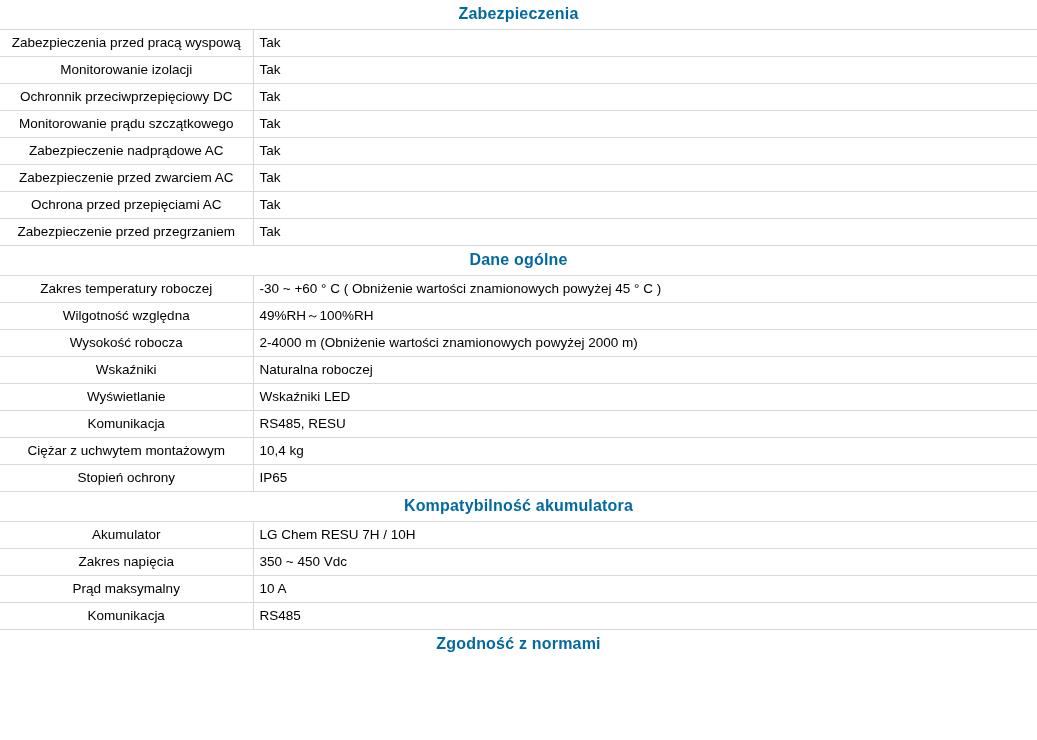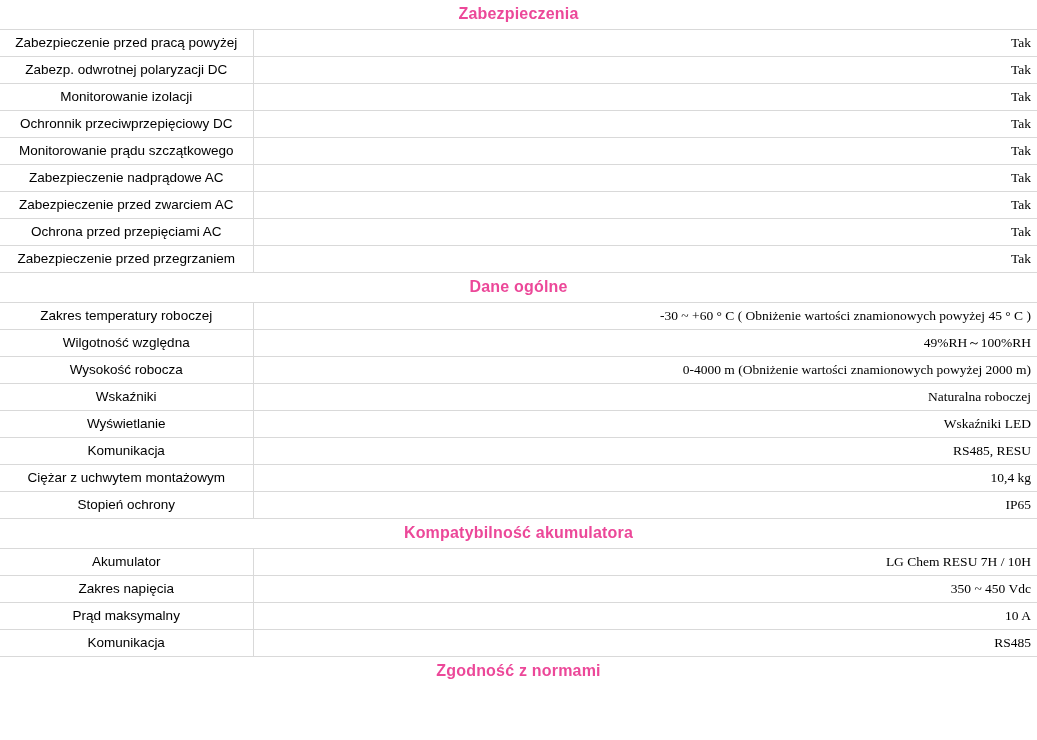--- a/index.html
+++ b/index.html
@@ -19,21 +19,21 @@
   table.spec {
     width: 1037px;
     border-collapse: collapse;
     table-layout: fixed;
   }
   table.spec col.c1 { width: 253px; }
   table.spec col.c2 { width: 784px; }
 
   tr.section-row td {
     text-align: center;
-    color: #ec4899;
+    color: #0369a1;
     font-weight: bold;
     font-size: 16px;
     padding: 5px 4px 6px 4px;
     border: none;
     background: #ffffff;
     letter-spacing: 0.2px;
   }
   tr.data-row td {
     border-top: 1px solid #d9d9d9;
     border-bottom: 1px solid #d9d9d9;
@@ -41,44 +41,39 @@
     color: #000000;
     padding: 5px 6px;
     height: 25px;
     line-height: 16px;
   }
   tr.data-row td.label {
     text-align: center;
     border-right: 1px solid #d9d9d9;
   }
   tr.data-row td.value {
-    text-align: right;
-    font-family: Liberation Serif, serif;
+    text-align: left;
   }
   tr.data-row:first-of-type td { }
 </style>
 </head>
 <body>
 
 <div class="sheet">
   <table class="spec">
     <colgroup>
         <col class="c1">
         <col class="c2">
       </colgroup>
     <tbody>
         <tr class="section-row">
           <td colspan="2">Zabezpieczenia</td>
         </tr>
         <tr class="data-row">
-          <td class="label">Zabezpieczenie przed pracą powyżej</td>
-          <td class="value">Tak</td>
-        </tr>
-        <tr class="data-row">
-          <td class="label">Zabezp. odwrotnej polaryzacji DC</td>
+          <td class="label">Zabezpieczenia przed pracą wyspową</td>
           <td class="value">Tak</td>
         </tr>
         <tr class="data-row">
           <td class="label">Monitorowanie izolacji</td>
           <td class="value">Tak</td>
         </tr>
         <tr class="data-row">
           <td class="label">Ochronnik przeciwprzepięciowy DC</td>
           <td class="value">Tak</td>
         </tr>
@@ -108,21 +103,21 @@
         <tr class="data-row">
           <td class="label">Zakres temperatury roboczej</td>
           <td class="value">-30 ~ +60 ° C ( Obniżenie wartości znamionowych powyżej 45 ° C )</td>
         </tr>
         <tr class="data-row">
           <td class="label">Wilgotność względna</td>
           <td class="value">49%RH～100%RH</td>
         </tr>
         <tr class="data-row">
           <td class="label">Wysokość robocza</td>
-          <td class="value">0-4000 m (Obniżenie wartości znamionowych powyżej 2000 m)</td>
+          <td class="value">2-4000 m (Obniżenie wartości znamionowych powyżej 2000 m)</td>
         </tr>
         <tr class="data-row">
           <td class="label">Wskaźniki</td>
           <td class="value">Naturalna roboczej</td>
         </tr>
         <tr class="data-row">
           <td class="label">Wyświetlanie</td>
           <td class="value">Wskaźniki LED</td>
         </tr>
         <tr class="data-row">

